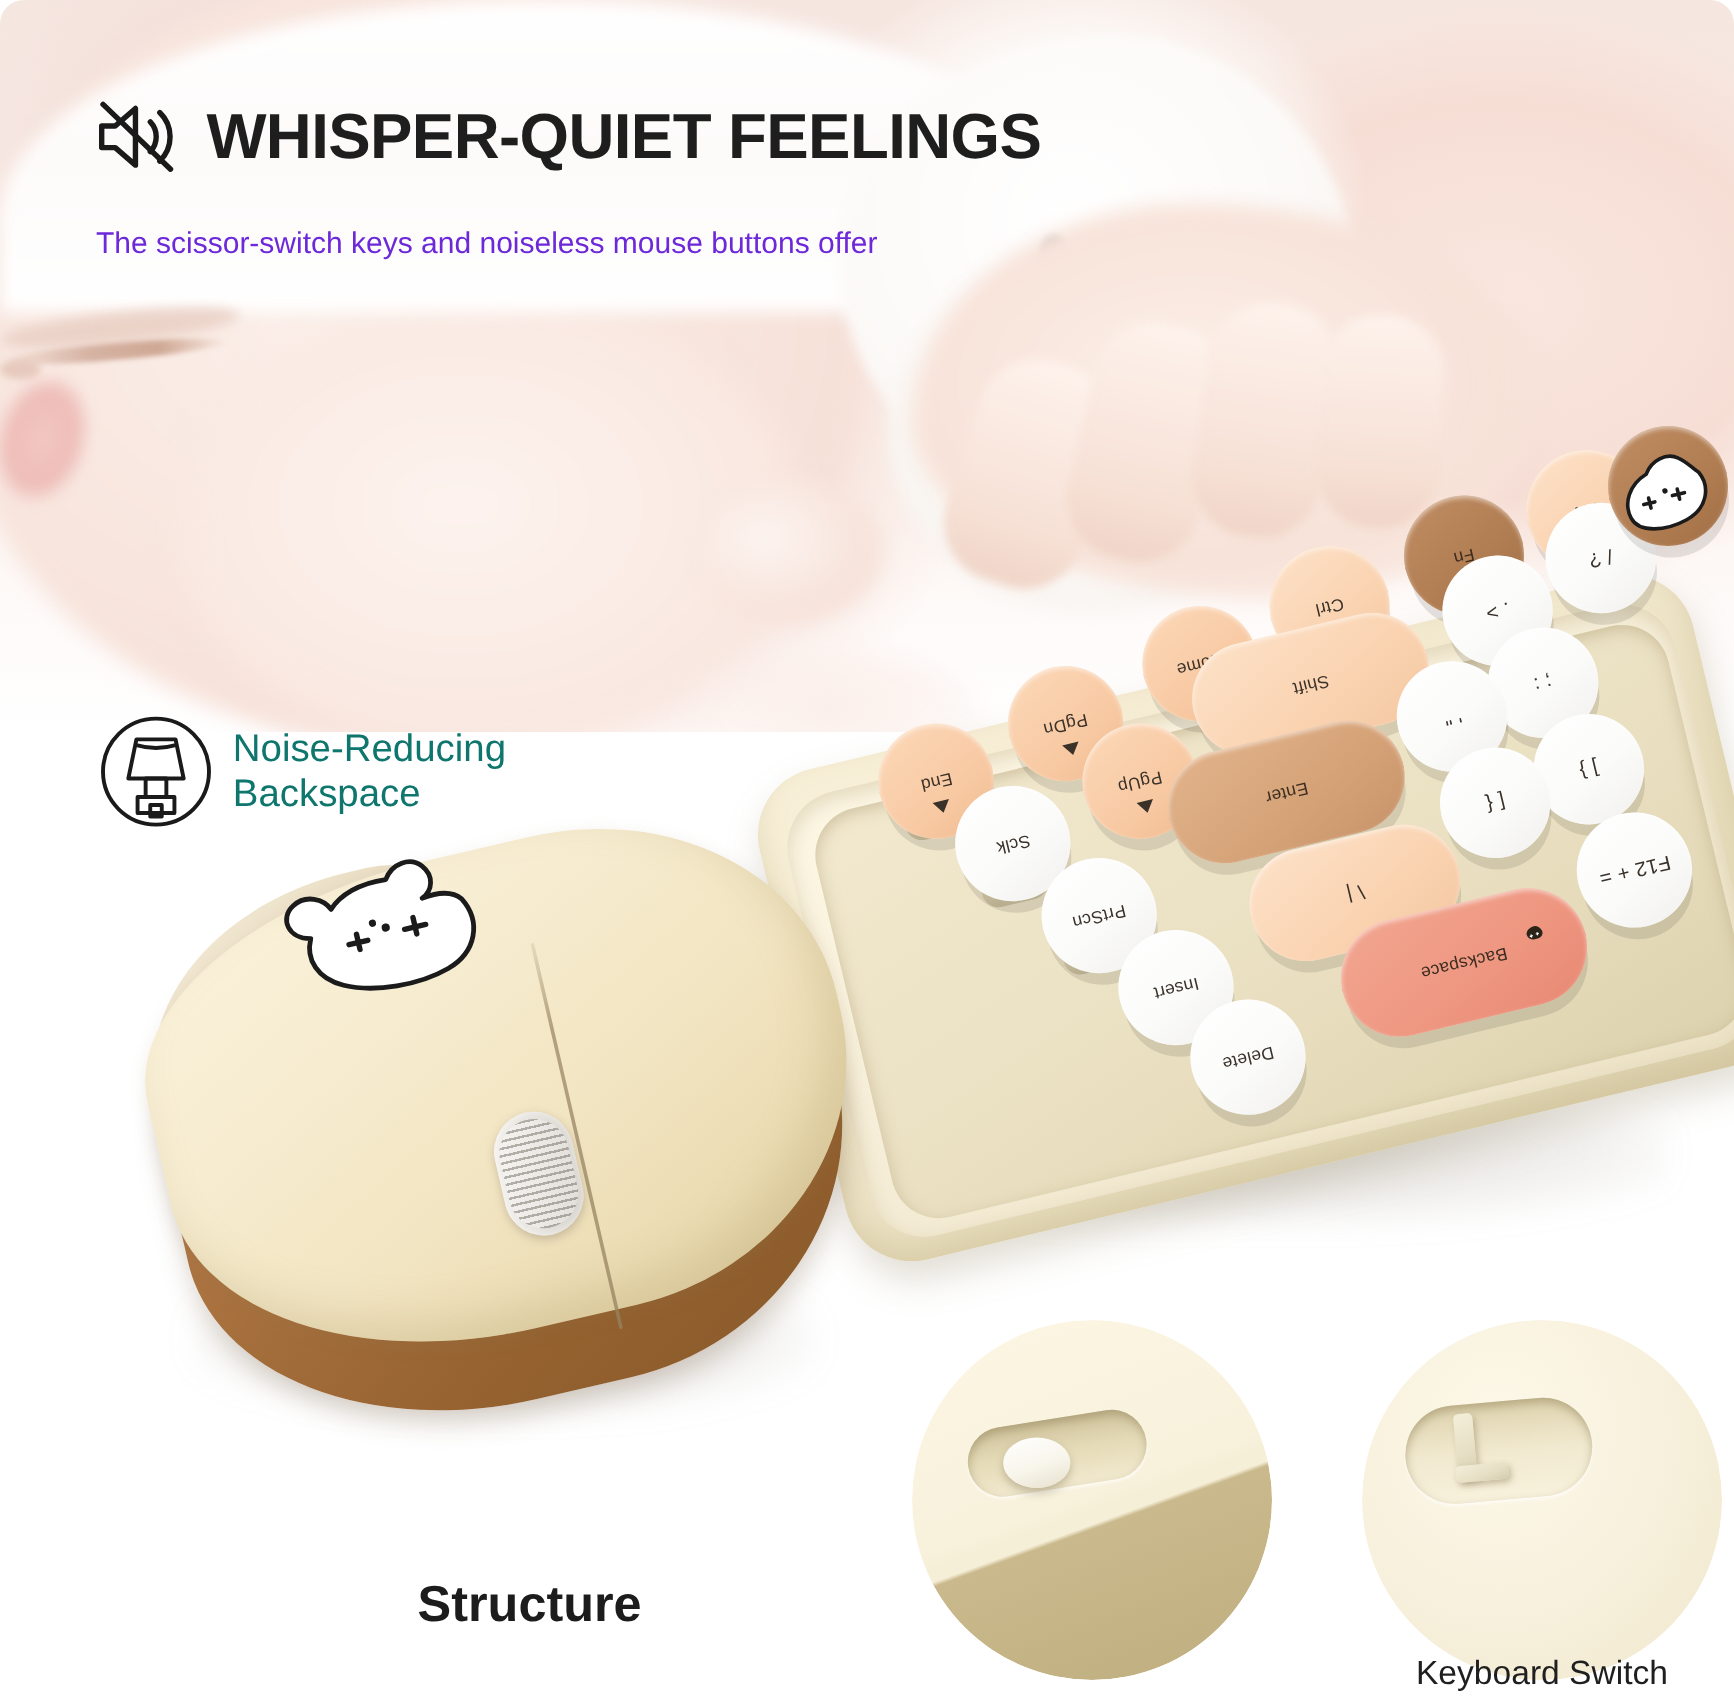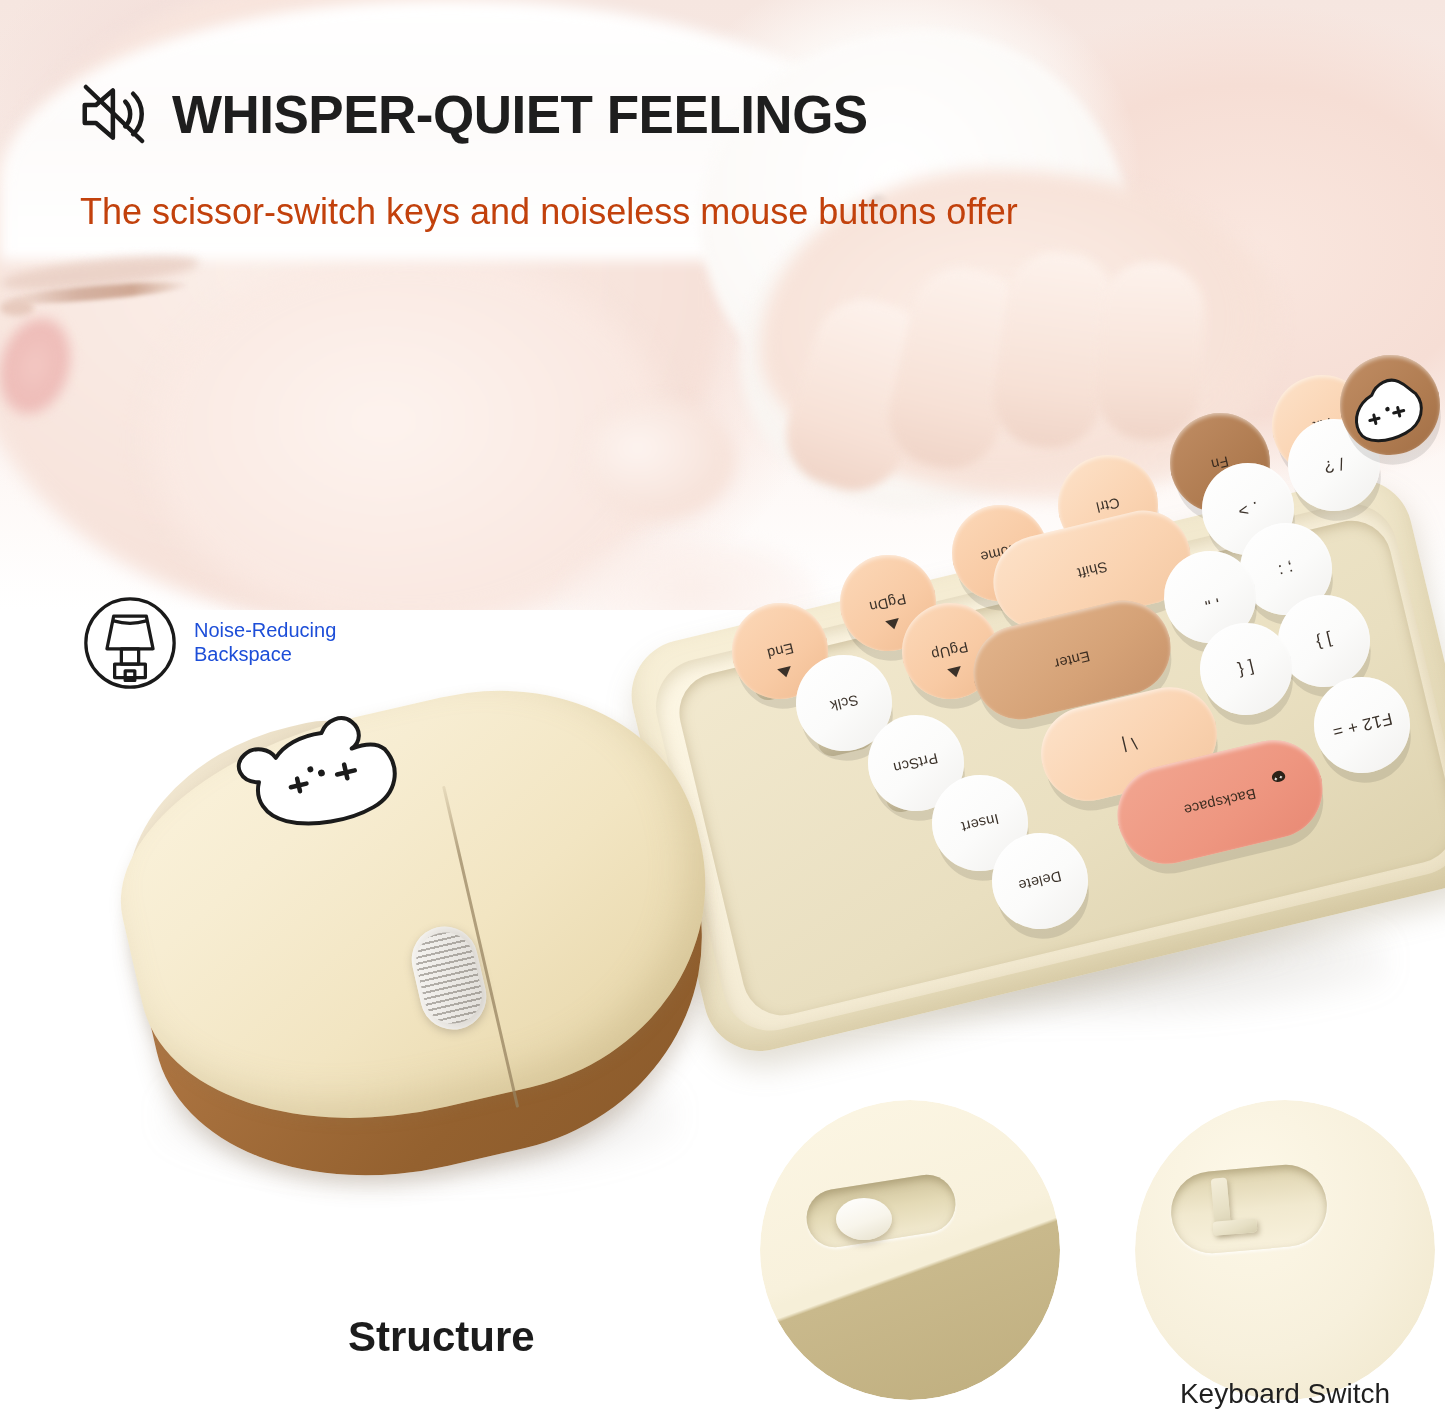--- a/index.html
+++ b/index.html
@@ -3,21 +3,21 @@
 <meta charset="utf-8">
 <style>
   * { box-sizing: border-box; margin: 0; padding: 0; }
   html, body { width: 1445px; height: 1422px; overflow: hidden; }
   body {
     font-family: "Liberation Sans", sans-serif;
     background: #ffffff;
     position: relative;
   }
 
-  #stage { position: absolute; inset: 0; width: 1445px; height: 1422px; overflow: hidden; background:#fff; }
+  #stage { position: absolute; inset: 0; width: 1445px; height: 1422px; overflow: hidden; background:#fff;border-radius:20px; }
 
   
   .photo-band {
     position: absolute; left: 0; top: 0; width: 1445px; height: 610px;
     overflow: hidden;
     background:
       radial-gradient(ellipse 380px 300px at 250px 120px, #f7e9e4 0%, #f4e1dc 45%, rgba(246,230,226,0) 72%),
       radial-gradient(ellipse 520px 420px at 430px 330px, #fdf0ea 0%, #f8e5de 50%, rgba(248,229,222,0) 78%),
       radial-gradient(ellipse 300px 260px at 900px 170px, #ffffff 0%, #fcf7f4 55%, rgba(252,247,244,0) 80%),
       radial-gradient(ellipse 420px 300px at 1250px 250px, #fae7df 0%, #f6ded5 55%, rgba(246,222,213,0) 82%),
@@ -58,28 +58,28 @@
   
   .headline-row { position:absolute; left:78px; top:78px; display:flex; align-items:center; gap:22px; }
   .mute-icon { width:72px; height:72px; flex:0 0 auto; }
   .headline {
     font-size: 53px; font-weight: 700; letter-spacing: -.5px; color:#1e1e1e;
     line-height: 1; white-space: nowrap;
     font-family: "Liberation Sans", sans-serif;
   }
   .subcopy {
     position:absolute; left:80px; top:186px; width:1080px;
-    font-size: 36px; line-height: 1.42; color:#c2410c; font-weight:400;
+    font-size: 25px; line-height: 1.42; color:#6d28d9; font-weight:400;
     font-family: "Liberation Sans", sans-serif;
   }
 
   
   .badge-row { position:absolute; left:82px; top:595px; display:flex; align-items:center; gap:16px; }
   .badge-circle { width:96px; height:96px; flex:0 0 auto; }
-  .badge-text { font-size:20px; line-height:1.18; color:#1d4ed8; font-weight:400; }
+  .badge-text { font-size:32px; line-height:1.18; color:#0f766e; font-weight:400; }
 
   
   .mouse-wrap { position:absolute; left:120px; top:690px; width:610px; height:510px; }
   .mouse-shadow {
     position:absolute; left:40px; top:360px; width:520px; height:130px;
     background: radial-gradient(ellipse at 50% 50%, rgba(150,140,130,.30) 0%, rgba(150,140,130,.12) 55%, rgba(150,140,130,0) 78%);
     filter: blur(12px);
   }
   .mouse-base {
     position:absolute; left:22px; top:56px; width:562px; height:420px;

